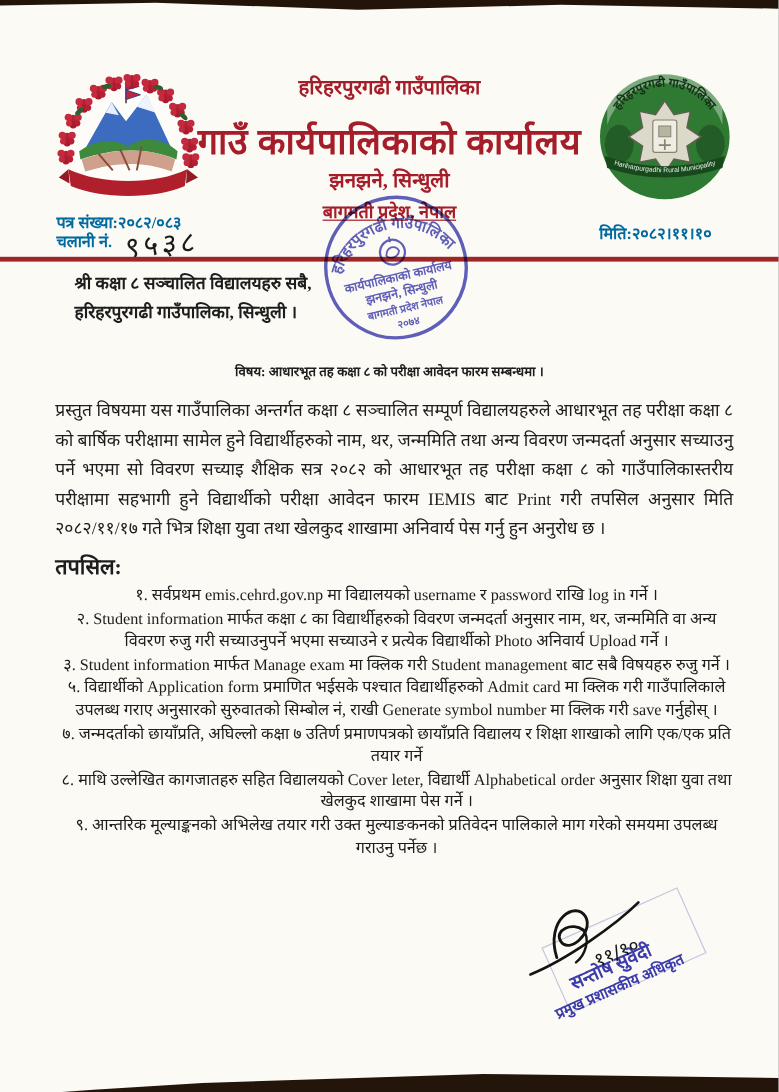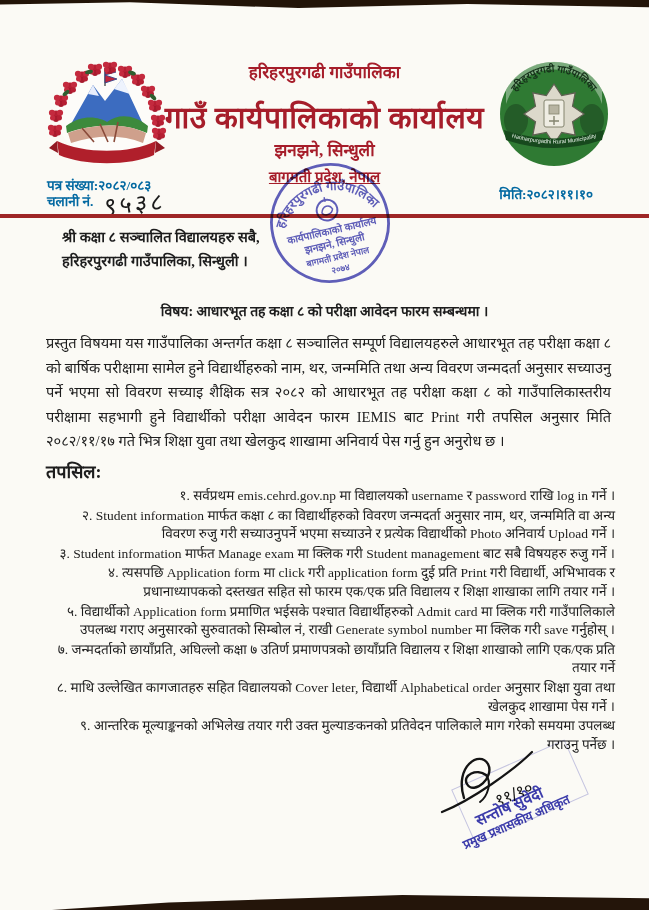--- a/index.html
+++ b/index.html
@@ -35,29 +35,29 @@
   .date{right:56px;top:185px;left:auto;}
 
   .red-rule{position:absolute;left:0;right:0;top:214px;height:3.5px;background:#9e2626;}
 
   
   .round-stamp{position:absolute;left:264px;top:157px;width:132px;height:132px;
     transform:rotate(-13deg);opacity:.82;mix-blend-mode:multiply;}
 
   .recipient{position:absolute;left:62px;top:226px;font-size:14.5px;font-weight:bold;line-height:23.5px;}
 
-  .subject{position:absolute;left:0;right:0;top:301px;text-align:center;font-size:14px;font-weight:bold;}
+  .subject{position:absolute;left:0;right:0;top:301px;text-align:center;font-size:11px;font-weight:bold;}
 
   .body-par{position:absolute;left:46px;right:38px;top:331px;font-size:14.6px;line-height:24.6px;
     text-align:justify;}
 
   .schedule-label{position:absolute;left:46px;top:459px;font-size:18px;font-weight:600;}
 
   .items{position:absolute;left:46px;right:34px;top:487px;font-size:13.5px;line-height:18.6px;}
-  .item{margin-bottom:1px;text-align:right;}
+  .item{margin-bottom:1px;text-align:center;}
 
   
   .sig-svg{position:absolute;left:428px;top:744px;width:160px;height:95px;}
   .stamp-border{position:absolute;left:458px;top:762px;width:122px;height:58px;
     border:1.5px solid rgba(100,100,195,.35);transform:rotate(-24deg);mix-blend-mode:multiply;}
   .name-stamp{position:absolute;left:425px;top:796px;width:175px;text-align:center;
     transform:rotate(-24deg);color:#3d3db2;mix-blend-mode:multiply;}
   .name-stamp .nm{font-size:15.5px;font-weight:bold;line-height:19px;}
   .name-stamp .ttl{font-size:12.5px;font-weight:bold;line-height:16px;}
 </style>
@@ -180,21 +180,20 @@
   <div class="subject">विषय: आधारभूत तह कक्षा ८ को परीक्षा आवेदन फारम सम्बन्धमा ।</div>
 
   <div class="body-par">प्रस्तुत विषयमा यस गाउँपालिका अन्तर्गत कक्षा ८ सञ्चालित सम्पूर्ण विद्यालयहरुले आधारभूत तह परीक्षा कक्षा ८ को बार्षिक परीक्षामा सामेल हुने विद्यार्थीहरुको नाम, थर, जन्ममिति तथा अन्य विवरण जन्मदर्ता अनुसार सच्याउनु पर्ने भएमा सो विवरण सच्याइ शैक्षिक सत्र २०८२ को आधारभूत तह परीक्षा कक्षा ८ को गाउँपालिकास्तरीय परीक्षामा सहभागी हुने विद्यार्थीको परीक्षा आवेदन फारम IEMIS बाट Print गरी तपसिल अनुसार मिति २०८२/११/१७ गते भित्र शिक्षा युवा तथा खेलकुद शाखामा अनिवार्य पेस गर्नु हुन अनुरोध छ ।</div>
 
   <div class="schedule-label">तपसिल:</div>
 
   <div class="items">
     <div class="item"><span>१.</span> <span>सर्वप्रथम emis.cehrd.gov.np मा विद्यालयको username र password राखि log in गर्ने ।</span></div>
     <div class="item"><span>२.</span> <span>Student information मार्फत कक्षा ८ का विद्यार्थीहरुको विवरण जन्मदर्ता अनुसार नाम, थर, जन्ममिति वा अन्य विवरण रुजु गरी सच्याउनुपर्ने भएमा सच्याउने र प्रत्येक विद्यार्थीको Photo अनिवार्य Upload गर्ने ।</span></div>
     <div class="item"><span>३.</span> <span>Student information मार्फत Manage exam मा क्लिक गरी Student management बाट सबै विषयहरु रुजु गर्ने ।</span></div>
-    <div class="item"><span>४.</span> <span>त्यसपछि Application form मा click गरी application form दुई प्रति Print गरी विद्यार्थी, अभिभावक र प्रधानाध्यापकको दस्तखत सहित सो फारम एक/एक प्रति विद्यालय र शिक्षा शाखाका लागि तयार गर्ने ।</span></div>
     <div class="item"><span>५.</span> <span>विद्यार्थीको Application form प्रमाणित भईसके पश्चात विद्यार्थीहरुको Admit card मा क्लिक गरी गाउँपालिकाले उपलब्ध गराए अनुसारको सुरुवातको सिम्बोल नं, राखी Generate symbol number मा क्लिक गरी save गर्नुहोस् ।</span></div>
     <div class="item"><span>७.</span> <span>जन्मदर्ताको छायाँप्रति, अघिल्लो कक्षा ७ उतिर्ण प्रमाणपत्रको छायाँप्रति विद्यालय र शिक्षा शाखाको लागि एक/एक प्रति तयार गर्ने</span></div>
     <div class="item"><span>८.</span> <span>माथि उल्लेखित कागजातहरु सहित विद्यालयको Cover leter, विद्यार्थी Alphabetical order अनुसार शिक्षा युवा तथा खेलकुद शाखामा पेस गर्ने ।</span></div>
     <div class="item"><span>९.</span> <span>आन्तरिक मूल्याङ्कनको अभिलेख तयार गरी उक्त मुल्याङकनको प्रतिवेदन पालिकाले माग गरेको समयमा उपलब्ध गराउनु पर्नेछ ।</span></div>
   </div>
 
   <div class="sig-svg">
     <svg width="160" height="95" viewBox="0 0 160 95">
       <path d="M36,54 C26,22 52,6 60,20 C67,33 46,52 39,40 C34,31 49,24 58,31" fill="none" stroke="#141414" stroke-width="2.4" stroke-linecap="round"></path>
       <path d="M14,68 C44,56 86,26 104,8" fill="none" stroke="#141414" stroke-width="2.2" stroke-linecap="round"></path>

